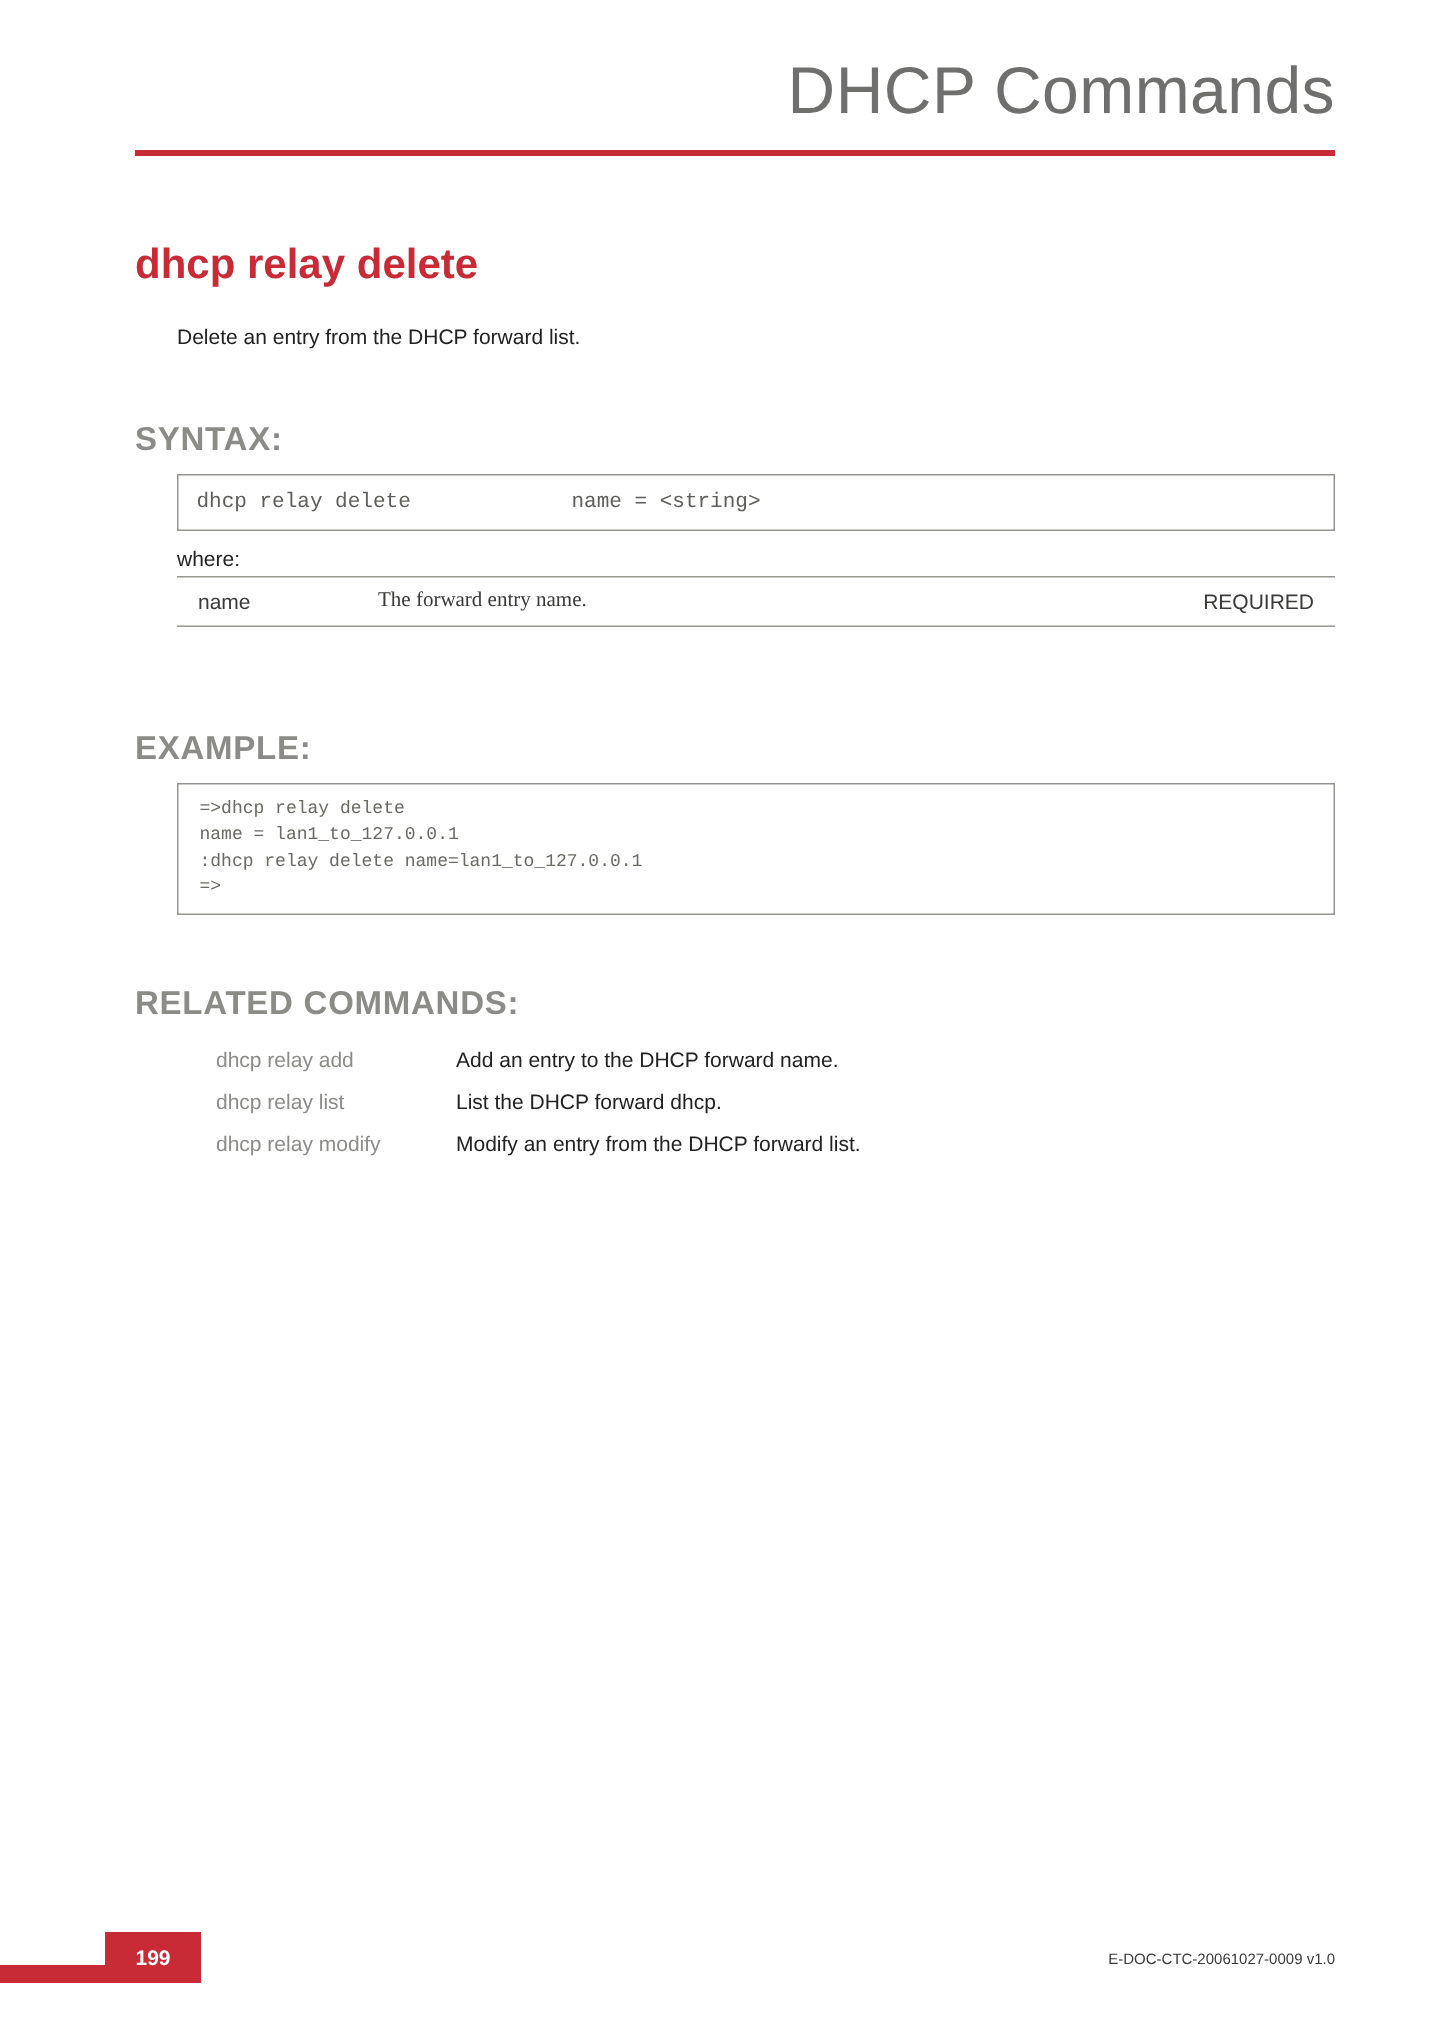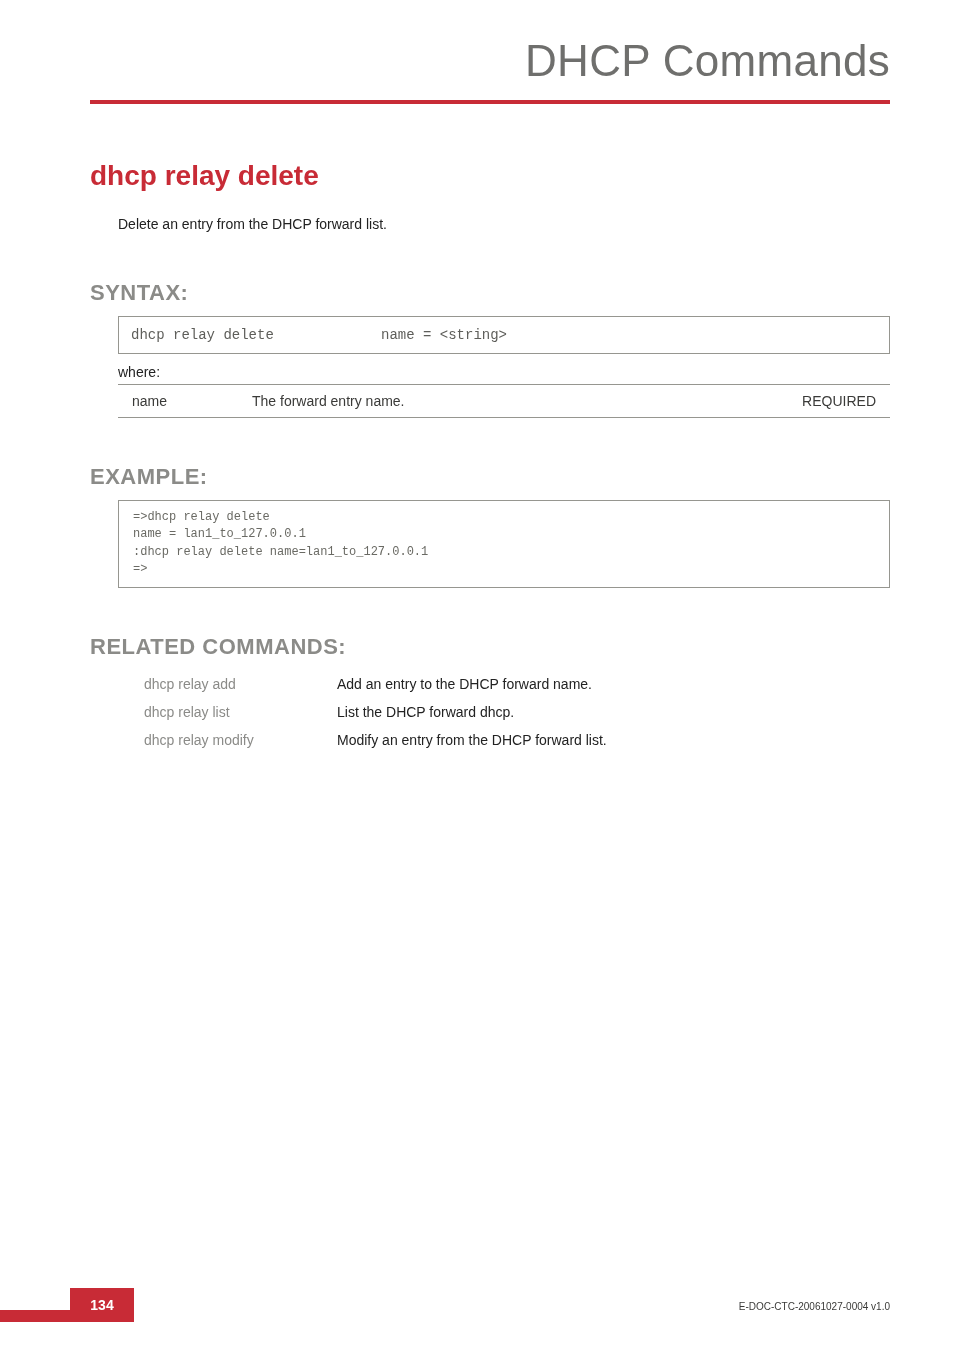--- a/index.html
+++ b/index.html
@@ -75,42 +75,41 @@
     border-top: 1px solid #969690;
     border-bottom: 1px solid #969690;
   }
   .param-row {
     display: flex;
     align-items: center;
     padding: 8px 4px;
     font-size: 14px;
   }
   .param-row .c1 { flex: 0 0 120px; padding-left: 10px; }
-  .param-row .c2 { flex: 1; }
+  .param-row .c2 { flex: 1; font-family: Liberation Serif, serif; }
   .param-row .c3 { flex: 0 0 110px; text-align: right; padding-right: 10px; }
-  .example-block { margin-top: 46px; }
+  .example-block { margin-top: 68px; }
   .code-box {
     border: 1px solid #969690;
     margin-left: 28px;
     padding: 8px 14px;
     font-family: Liberation Mono, monospace;
     font-size: 12px;
     color: #6a6a64;
     white-space: pre;
     line-height: 1.45;
   }
   .related-block { margin-top: 46px; }
   .related-list {
     margin-left: 54px;
     font-size: 14px;
   }
   .related-row {
     display: flex;
     padding: 6px 0;
-    gap: 33px;
   }
   .related-row .rc1 {
     flex: 0 0 160px;
     color: var(--link);
   }
   .related-row .rc2 {
     flex: 1;
     color: #222;
   }
   .footer {
@@ -199,15 +198,15 @@
         <div class="rc1">dhcp relay modify</div>
         <div class="rc2">Modify an entry from the DHCP forward list.</div>
       </div>
     </div>
   </div>
 
 </div>
 
 <div class="footer">
   <div class="footer-stub"></div>
-  <div class="footer-bar">134</div>
-  <div class="footer-doc">E-DOC-CTC-20061027-0004 v1.0</div>
+  <div class="footer-bar">199</div>
+  <div class="footer-doc">E-DOC-CTC-20061027-0009 v1.0</div>
 </div>
 
 </body></html>

